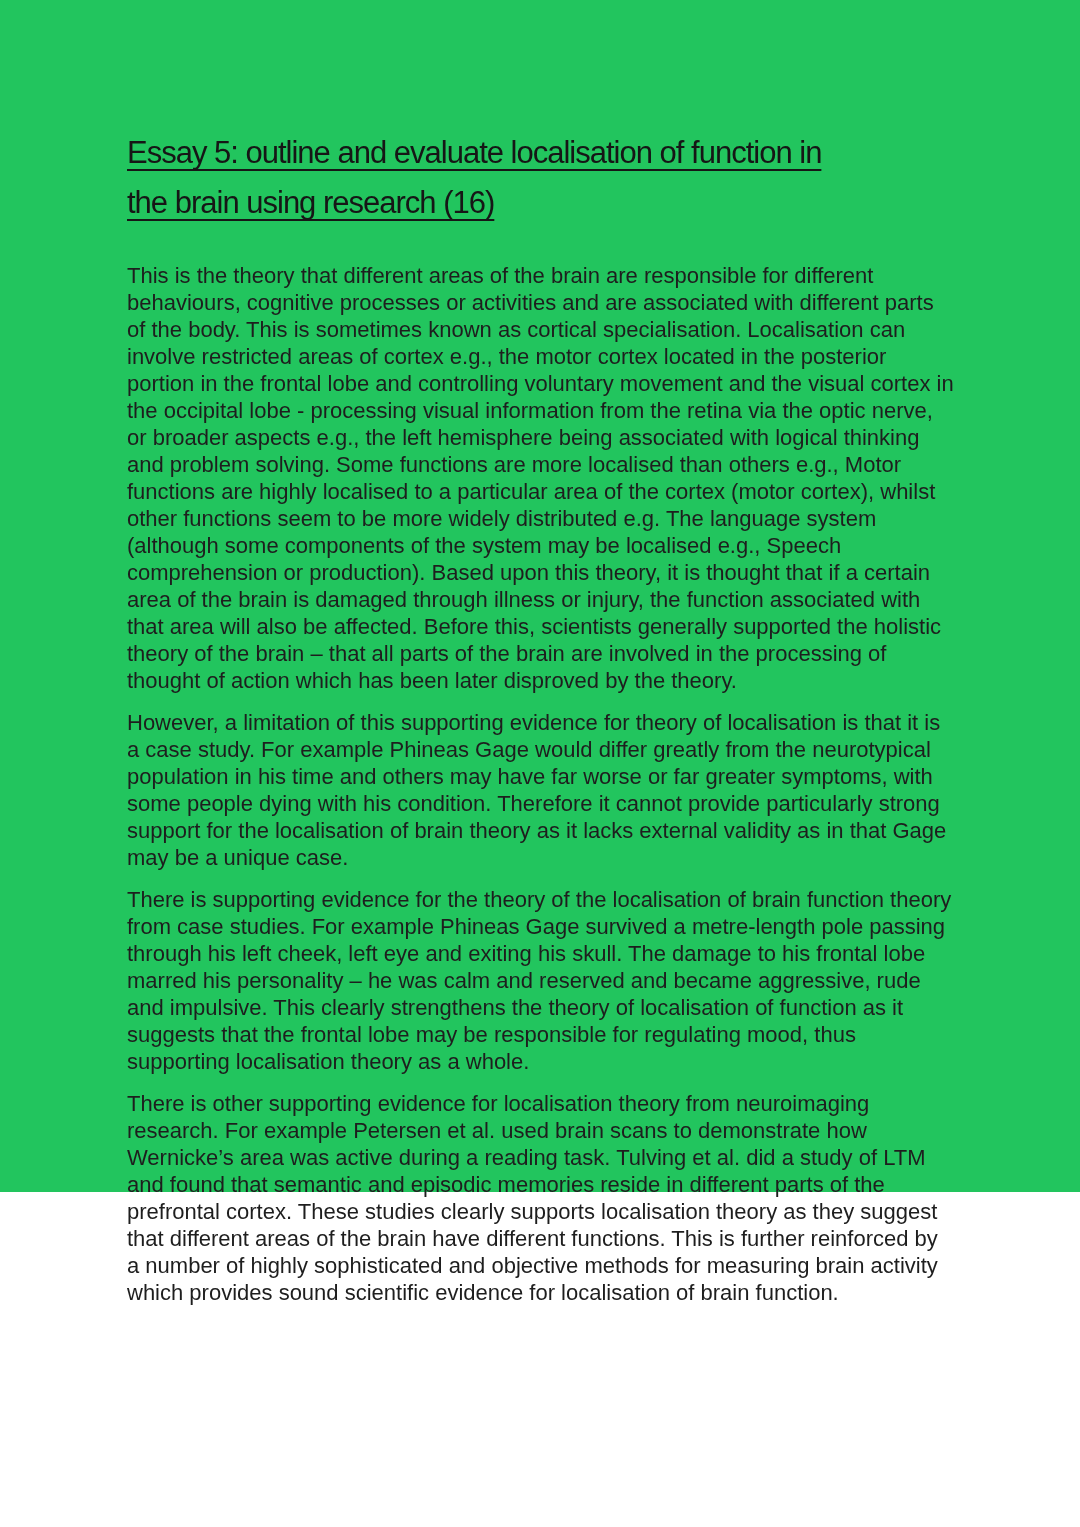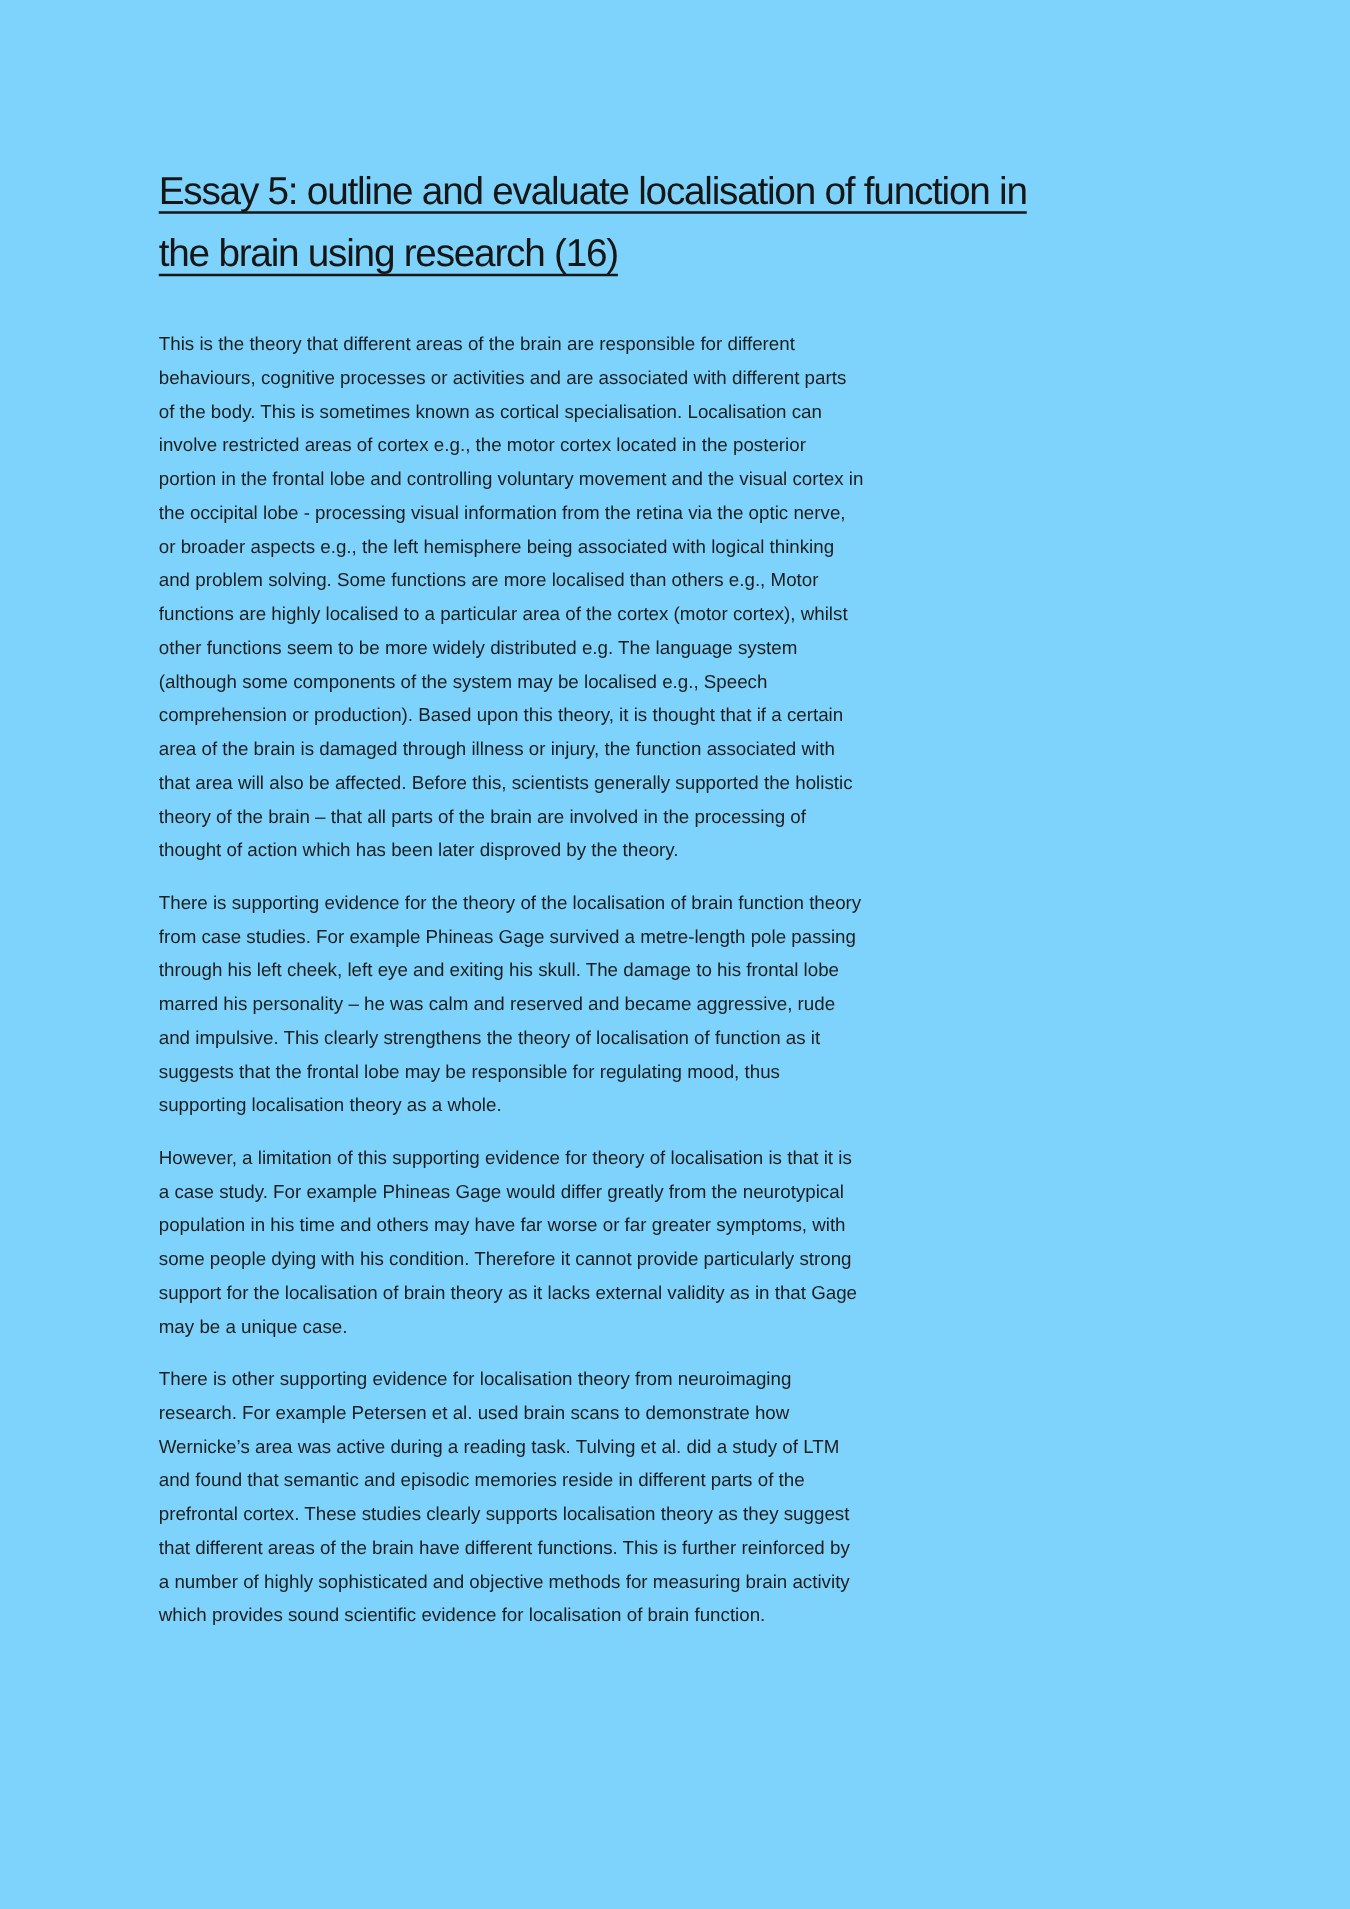--- a/index.html
+++ b/index.html
@@ -10,42 +10,42 @@
   body {
     width: 1080px;
     height: 1527px;
     overflow: hidden;
     font-family: "Liberation Sans", sans-serif;
     color: #1e1e1e;
   }
   .page {
     box-sizing: border-box;
     width: 1080px;
-    height: 1527px;
-    background: #7dd3fc;
+    height: 1192px;
+    background: #22c55e;
     padding: 128px 50px 0 127px;
   }
   .essay-title {
     margin: 0 0 34px 0;
     max-width: 903px;
     font-family: "Liberation Sans", sans-serif;
     font-size: 31px;
     font-weight: 400;
     letter-spacing: -1px;
     line-height: 50px;
     color: #161616;
     text-decoration: underline;
     text-decoration-thickness: 2px;
     text-underline-offset: 6px;
     white-space: pre-line;
   }
   .essay-para {
     margin: 0 0 15px 0;
     max-width: 903px;
-    font-size: 15px;
+    font-size: 22px;
     font-weight: 400;
     line-height: 27px;
     color: #1e1e1e;
     white-space: pre-line;
   }
 </style>
 </head>
 <body>
 
 <div class="page">
@@ -62,34 +62,34 @@
 and problem solving. Some functions are more localised than others e.g., Motor
 functions are highly localised to a particular area of the cortex (motor cortex), whilst
 other functions seem to be more widely distributed e.g. The language system
 (although some components of the system may be localised e.g., Speech
 comprehension or production). Based upon this theory, it is thought that if a certain
 area of the brain is damaged through illness or injury, the function associated with
 that area will also be affected. Before this, scientists generally supported the holistic
 theory of the brain – that all parts of the brain are involved in the processing of
 thought of action which has been later disproved by the theory.</p>
 
+  <p class="essay-para">However, a limitation of this supporting evidence for theory of localisation is that it is
+a case study. For example Phineas Gage would differ greatly from the neurotypical
+population in his time and others may have far worse or far greater symptoms, with
+some people dying with his condition. Therefore it cannot provide particularly strong
+support for the localisation of brain theory as it lacks external validity as in that Gage
+may be a unique case.</p>
+
   <p class="essay-para">There is supporting evidence for the theory of the localisation of brain function theory
 from case studies. For example Phineas Gage survived a metre-length pole passing
 through his left cheek, left eye and exiting his skull. The damage to his frontal lobe
 marred his personality – he was calm and reserved and became aggressive, rude
 and impulsive. This clearly strengthens the theory of localisation of function as it
 suggests that the frontal lobe may be responsible for regulating mood, thus
 supporting localisation theory as a whole.</p>
-
-  <p class="essay-para">However, a limitation of this supporting evidence for theory of localisation is that it is
-a case study. For example Phineas Gage would differ greatly from the neurotypical
-population in his time and others may have far worse or far greater symptoms, with
-some people dying with his condition. Therefore it cannot provide particularly strong
-support for the localisation of brain theory as it lacks external validity as in that Gage
-may be a unique case.</p>
 
   <p class="essay-para">There is other supporting evidence for localisation theory from neuroimaging
 research. For example Petersen et al. used brain scans to demonstrate how
 Wernicke’s area was active during a reading task. Tulving et al. did a study of LTM
 and found that semantic and episodic memories reside in different parts of the
 prefrontal cortex. These studies clearly supports localisation theory as they suggest
 that different areas of the brain have different functions. This is further reinforced by
 a number of highly sophisticated and objective methods for measuring brain activity
 which provides sound scientific evidence for localisation of brain function.</p>
 

